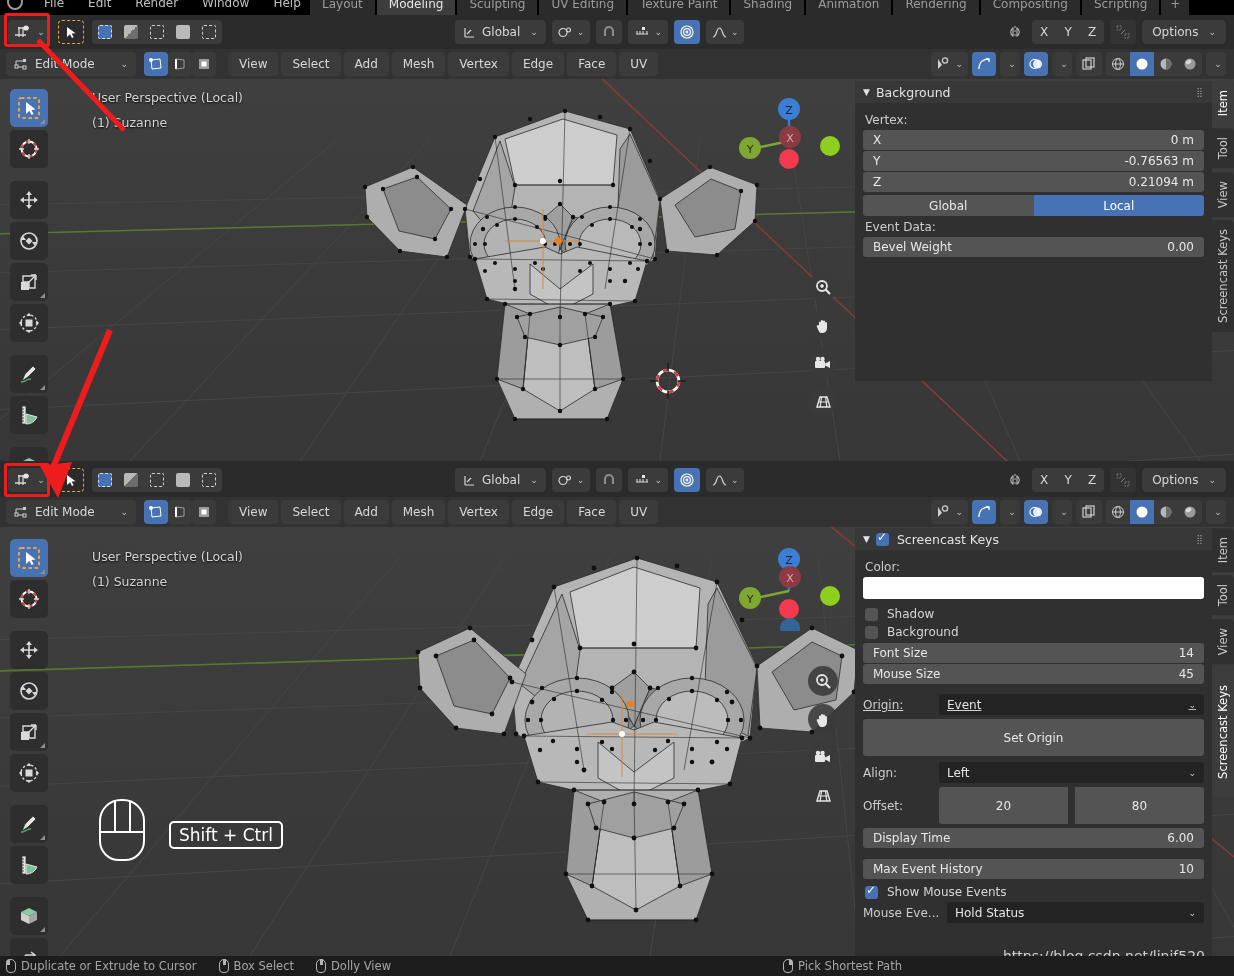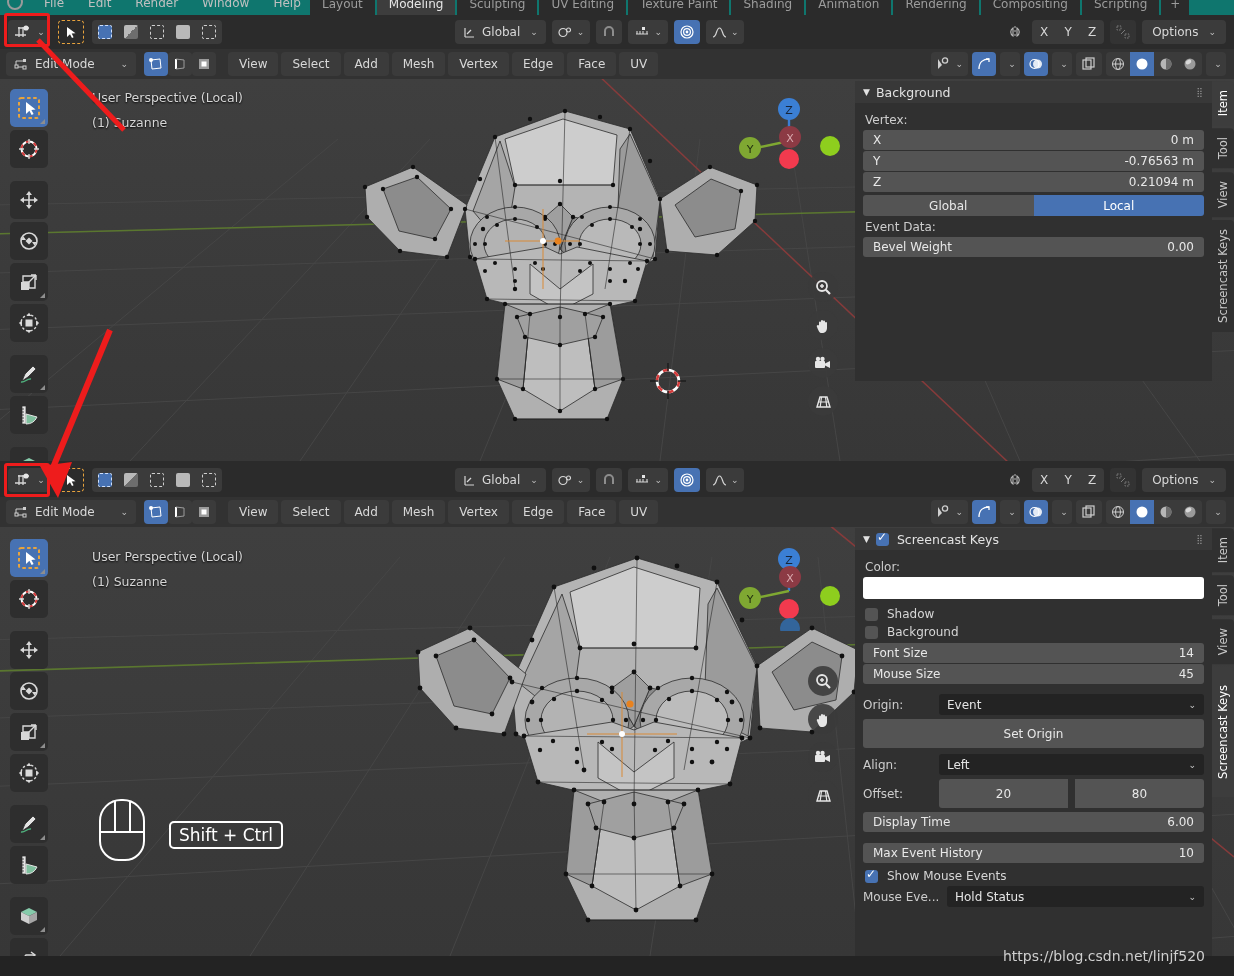--- a/index.html
+++ b/index.html
@@ -7,21 +7,21 @@
     width:1234px; height:976px; overflow:hidden;
     background:#232323;
     font-family:"DejaVu Sans", sans-serif;
     font-size:12px; color:#d4d4d4;
   }
   #root { position:relative; width:1234px; height:976px; }
 
   
   .topbar{
     position:absolute; left:0; top:0; width:1234px; height:15px;
-    background:#0f766e; overflow:hidden;padding-left:12px;
+    background:#000000; overflow:hidden;padding-left:12px;
   }
   .topbar .blender-logo{
     position:absolute; left:7px; top:-6px; width:16px; height:16px;
     border-radius:50%; border:2px solid #9a9a9a;
   }
   .topbar .menus{ position:absolute; left:32px; top:-7px; display:flex; gap:0; }
   .topbar .menus .mi{ padding:3px 12px; color:#c0c0c0; font-size:12px;}
   .wstabs{ position:absolute; left:310px; top:-7px; display:flex; align-items:flex-start;}
   .wstabs .wt{
     padding:4px 12px 5px 12px; color:#9c9c9c; font-size:12px;
@@ -104,21 +104,21 @@
   .seg > div.on{ background:#4772b3; color:#fff;}
   .chk{ display:flex; align-items:center; gap:9px; margin:4px 0 3px 2px; font-size:12px; color:#d6d6d6;}
   .cbox{ width:13px;height:13px;border-radius:3px;background:#545454;}
   .cbox.on{ background:#4772b3; position:relative;}
   .cbox.on:after{ content:"✓"; position:absolute; left:1px; top:-3px; font-size:12px; color:#fff;}
   .row{ display:flex; align-items:center; gap:6px; margin-bottom:2px;}
   .row .rlbl{ width:70px; font-size:12px; color:#cdcdcd;}
   .drop{ flex:1; height:21px; background:#232323; border-radius:3px;
      display:flex;align-items:center; justify-content:space-between; padding:0 8px;
      color:#e4e4e4; font-size:12px;}
-  .wbtn{ height:29px; background:#545454; border-radius:3px;
+  .wbtn{ height:37px; background:#545454; border-radius:3px;
      display:flex;align-items:center;justify-content:center; color:#e8e8e8;font-size:12px;}
   .colorswatch{ height:22px; background:#ffffff; border-radius:3px; }
 
   
   .vtabs{ position:absolute; width:22px; display:flex; flex-direction:column; gap:3px;}
   .vtab{
     width:22px; background:#303030; color:#c8c8c8; font-size:11.5px;
     writing-mode:vertical-rl; text-orientation:mixed; transform:rotate(180deg);
     display:flex; align-items:center; justify-content:center;
     padding:9px 0; border-radius:0 0 0 4px;
@@ -1249,21 +1249,21 @@
           <span>Background</span>
         </div>
         <div class="field" style="margin-top:4px;">
           <span>Font Size</span>
           <span>14</span>
         </div>
         <div class="field">
           <span>Mouse Size</span>
           <span>45</span>
         </div>
-        <div class="row" style="margin-top:10px;">
+        <div class="row" style="margin-top:10px;text-decoration:underline;">
           <span class="rlbl">Origin:</span>
           <span class="drop">
             <span>Event</span>
             <span class="chev">⌄</span>
           </span>
         </div>
         <div class="wbtn" style="margin:4px 0 6px 0;">Set Origin</div>
         <div class="row">
           <span class="rlbl">Align:</span>
           <span class="drop">
@@ -1301,20 +1301,38 @@
     <div class="vtabs" style="left:1212px;top:1px;">
       <div class="vtab">Item</div>
       <div class="vtab">Tool</div>
       <div class="vtab">View</div>
       <div class="vtab active" style="padding:18px 0;">Screencast Keys</div>
     </div>
   </div>
 
   <div class="watermark" style="left:1003px;top:948px;">https://blog.csdn.net/linjf520</div>
 
+  <div class="statusbar">
+    <div class="si">
+      <span class="mouse-ico lmb"></span>
+      <span>Duplicate or Extrude to Cursor</span>
+    </div>
+    <div class="si">
+      <span class="mouse-ico mmb"></span>
+      <span>Box Select</span>
+    </div>
+    <div class="si">
+      <span class="mouse-ico mmb"></span>
+      <span>Dolly View</span>
+    </div>
+    <div class="si" style="margin-left:370px;">
+      <span class="mouse-ico rmb"></span>
+      <span>Pick Shortest Path</span>
+    </div>
+  </div>
 
   <div class="redbox" style="left:4px;top:13px;width:46px;height:34px;"></div>
   <div class="redbox" style="left:4px;top:463px;width:46px;height:34px;"></div>
 
   <svg style="position:absolute;left:0;top:0;width:1234px;height:976px;pointer-events:none;">
     <path d="M124 130 L38 40" stroke="#ee1c1c" stroke-width="5" fill="none"></path>
     <path d="M110 330 L52 470" stroke="#ee1c1c" stroke-width="6" fill="none"></path>
     <path d="M58 498 L40 466 L72 462 Z" fill="#ee1c1c"></path>
   </svg>
 

